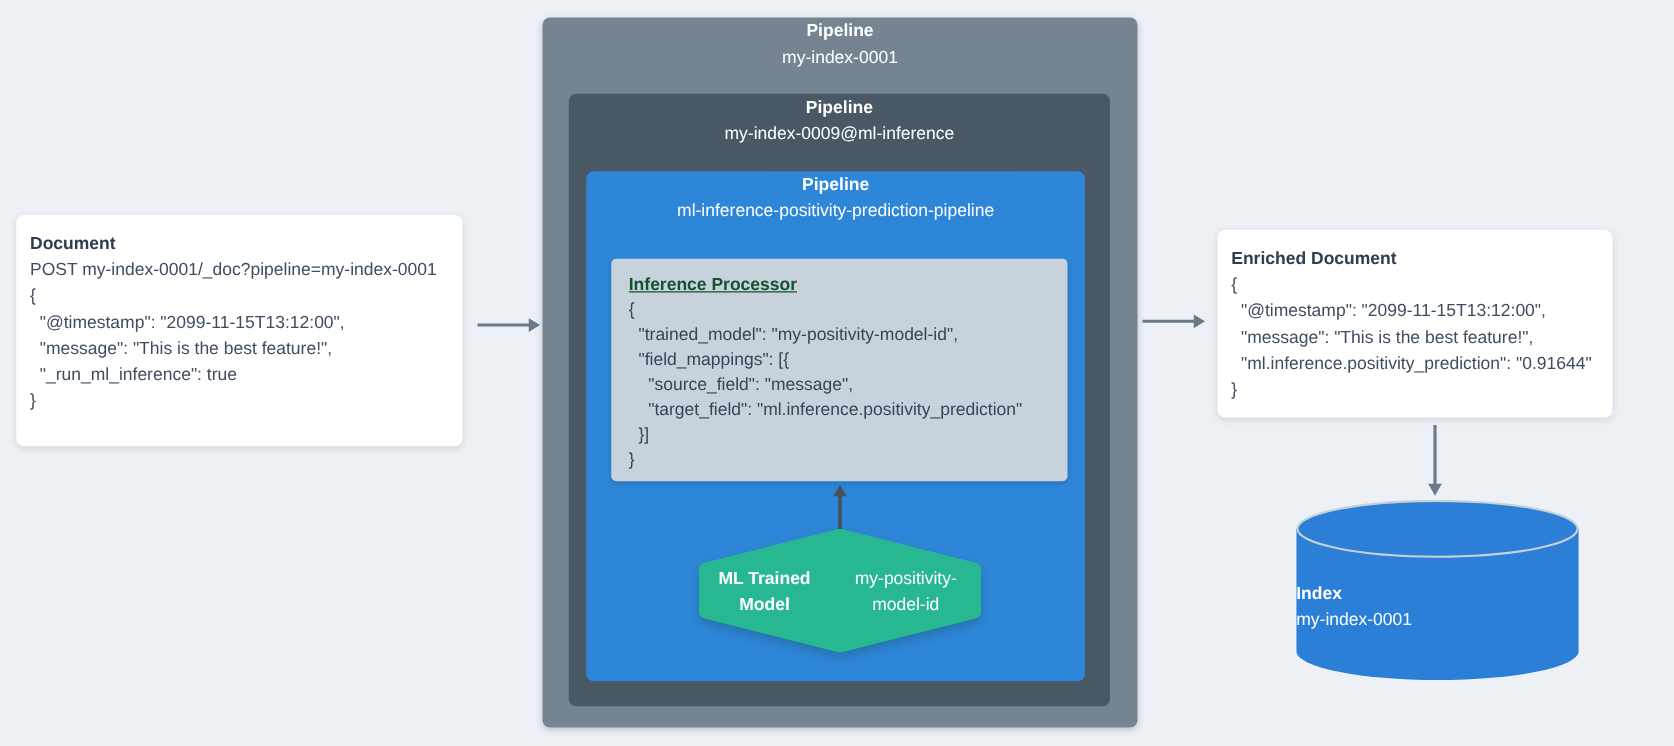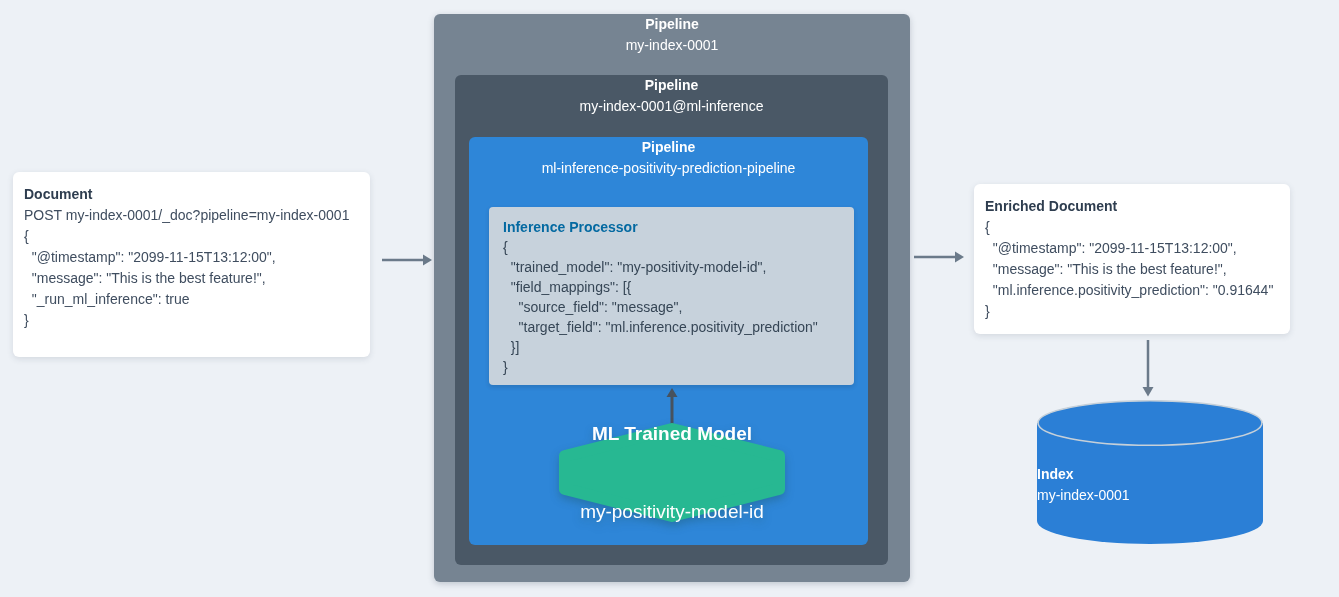--- a/index.html
+++ b/index.html
@@ -41,29 +41,29 @@
     background:#c7d2dc;
     border-radius:4px;
     padding:10px 14px;
     font-size:14px;
     line-height:20px;
     color:#36novalid;
     color:#36busy;
     color:#364656;
     box-shadow:0 2px 4px rgba(20,40,60,.18);
   }
-  .processor .proc-title { font-weight:bold; color:#0369a1; }
+  .processor .proc-title { font-weight:bold; color:#14532d;text-decoration:underline; }
 
   
   .hexagon { position:absolute; left:559px; top:423px; width:226px; height:99px; filter:drop-shadow(0 4px 4px rgba(15,60,45,.25)); }
   .hexagon svg { position:absolute; inset:0; }
   .hexagon .hex-label {
     position:absolute; inset:0;
-    display:flex; flex-direction:column; align-items:center; justify-content:space-between;
-    color:#ffffff; font-size:19px; line-height:21px; text-align:center;
+    display:flex; align-items:center; justify-content:flex-end;
+    color:#ffffff; font-size:14px; line-height:21px; text-align:center;
   }
   .hexagon .hex-label .bold { font-weight:bold; }
 
   
   .cylinder { position:absolute; left:1037px; top:400px; width:226px; height:144px; }
   .cylinder svg { position:absolute; inset:0; }
   .cylinder .cyl-label {
     position:absolute; left:0; right:0; top:64px;
     text-align:left; color:#ffffff; font-size:14px; line-height:21px;
   }
@@ -94,21 +94,21 @@
   <div class="pbox pbox-outer">
     <div class="pbox-header">
       <div class="bold">Pipeline</div>
       <div>my-index-0001</div>
     </div>
   </div>
 
   <div class="pbox pbox-mid">
     <div class="pbox-header">
       <div class="bold">Pipeline</div>
-      <div>my-index-0001@ml-inference</div>
+      <div>my-index-0009@ml-inference</div>
     </div>
   </div>
 
   <div class="pbox pbox-blue">
     <div class="pbox-header">
       <div class="bold">Pipeline</div>
       <div>ml-inference-positivity-prediction-pipeline</div>
     </div>
   </div>
 

